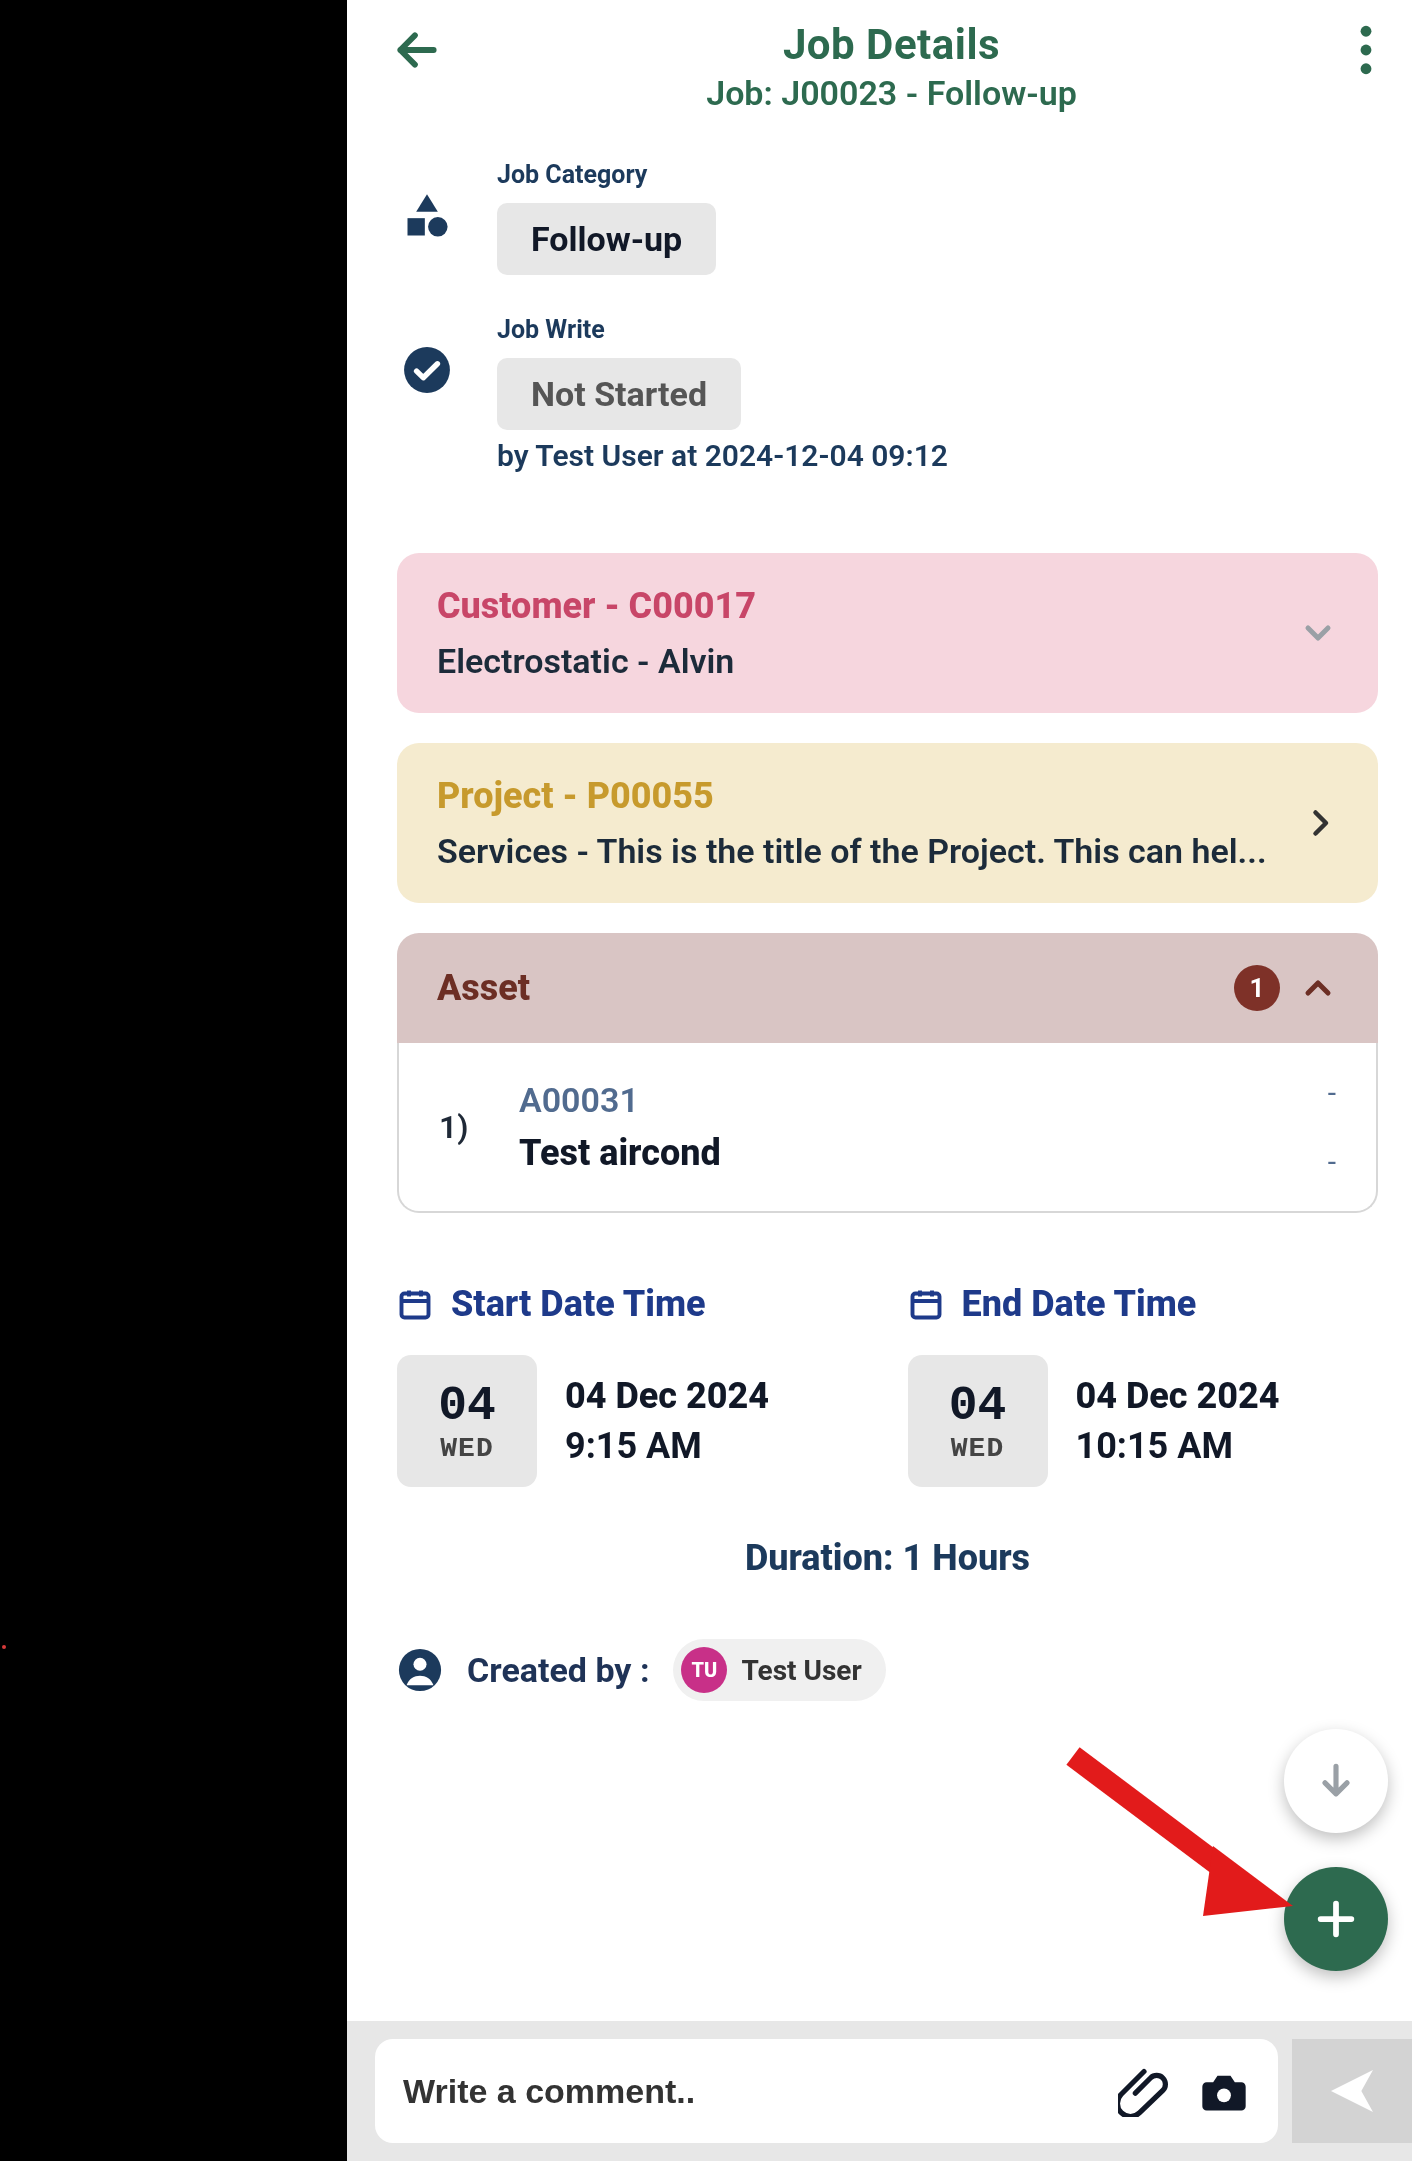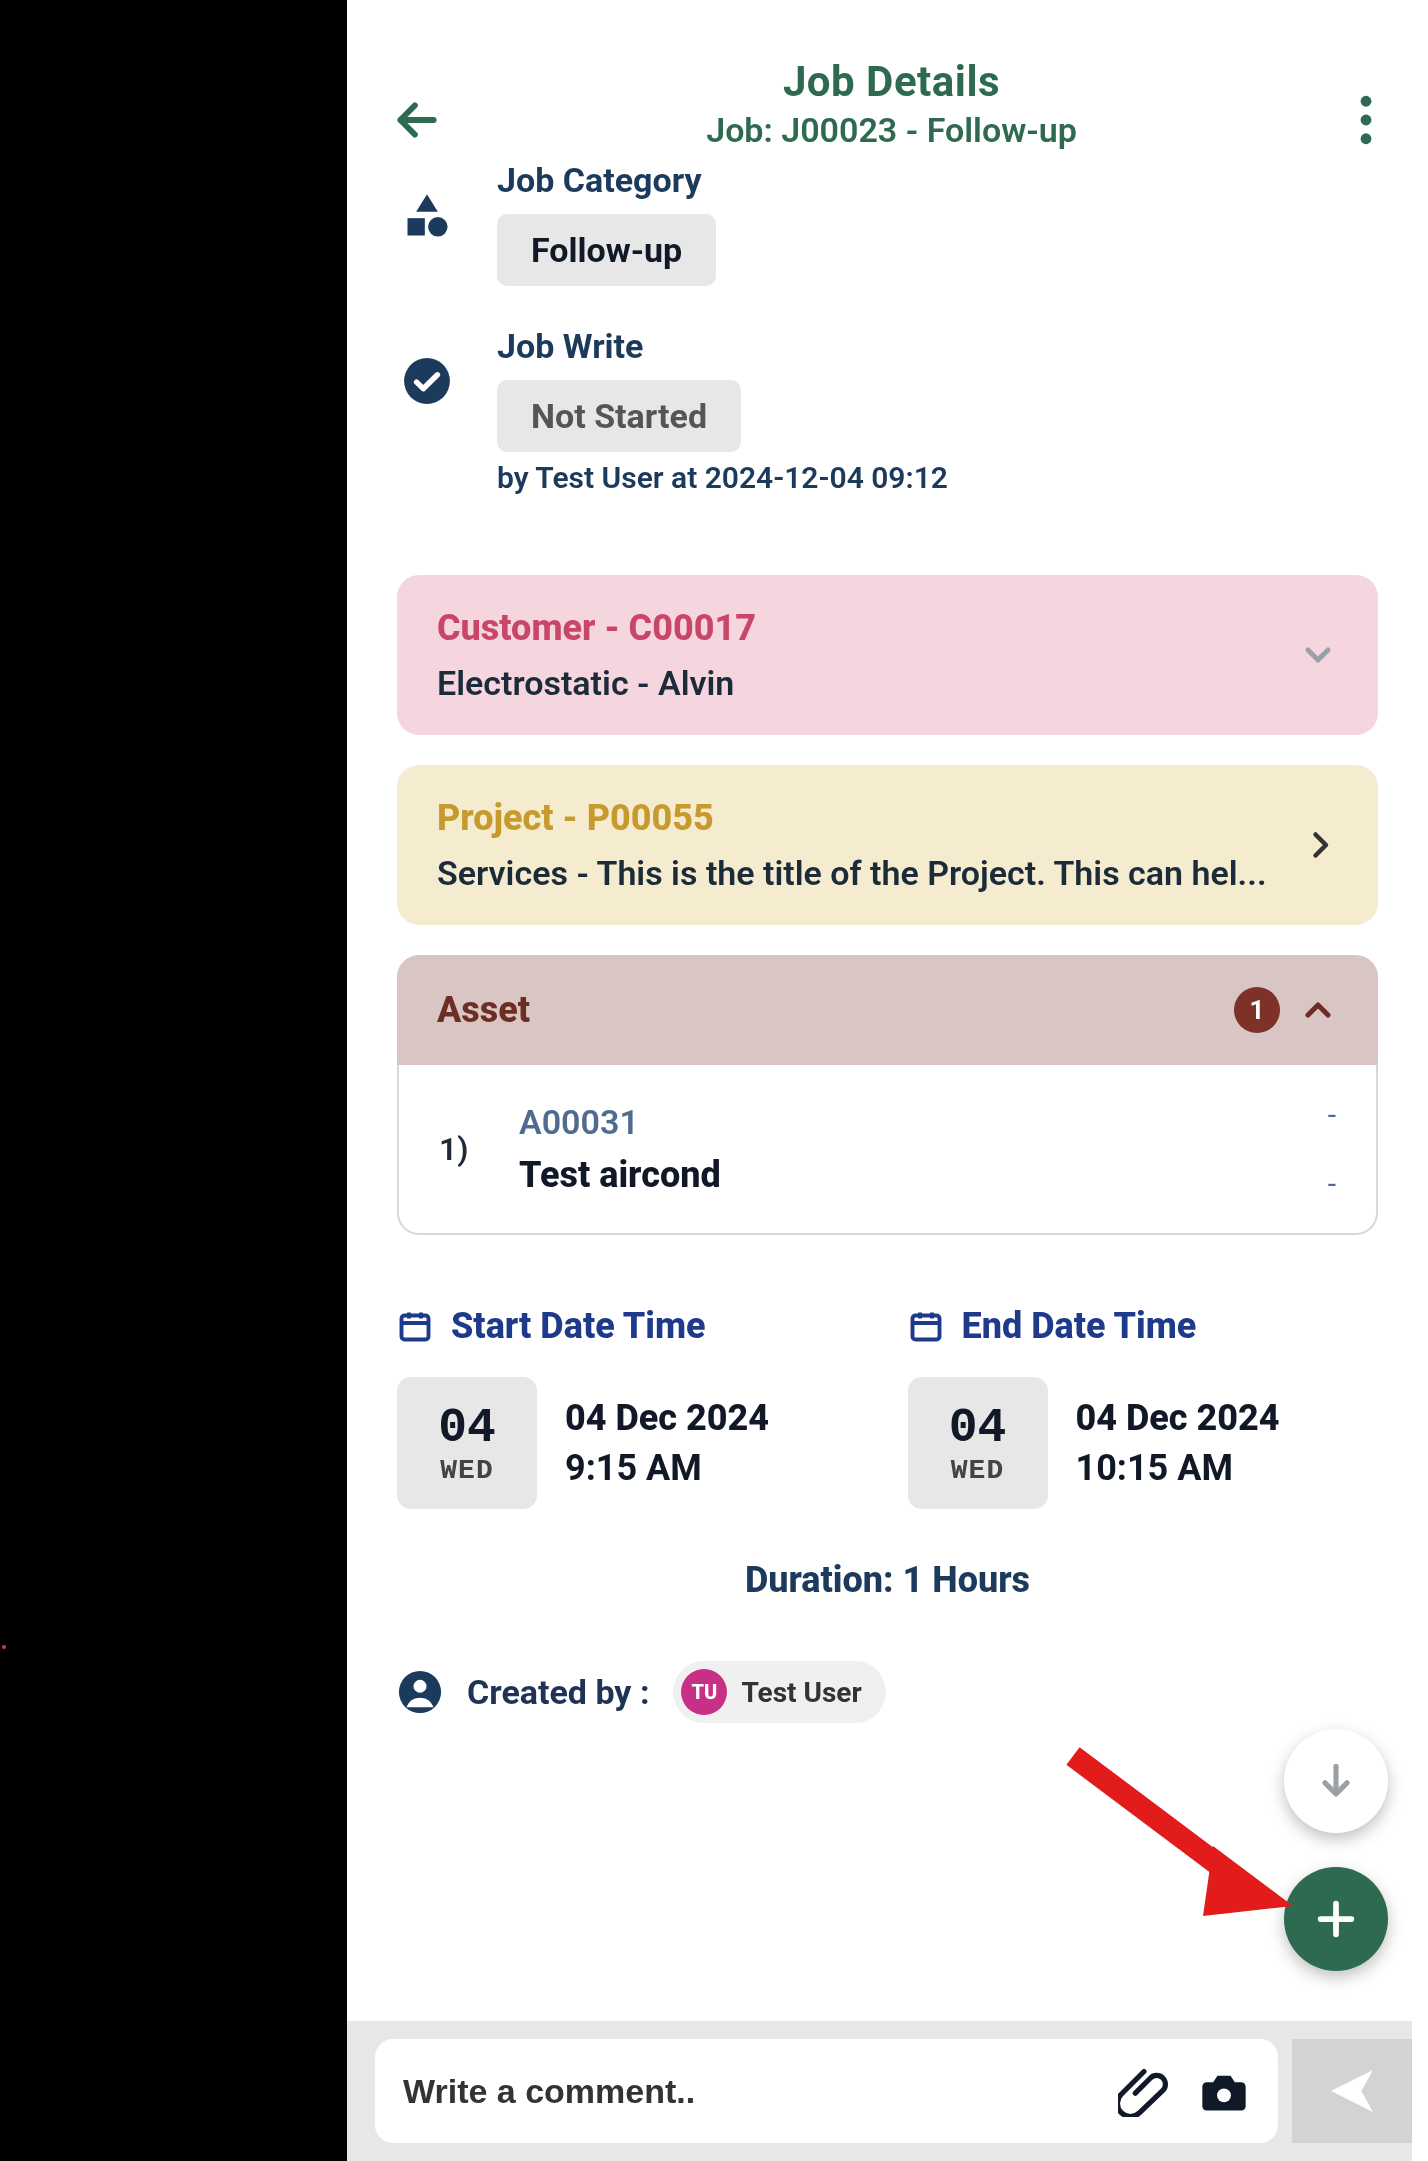--- a/index.html
+++ b/index.html
@@ -3,33 +3,33 @@
 <meta charset="utf-8">
 <style>
   * { box-sizing: border-box; margin: 0; padding: 0; }
   html, body { width: 1428px; height: 2161px; overflow: hidden; font-family: -apple-system, BlinkMacSystemFont, "Segoe UI", Roboto, sans-serif; }
   .root { display: flex; width: 1428px; height: 2161px; background: #ffffff; }
   .left-black { width: 347px; background: #000000; position: relative; }
   .red-dot { position: absolute; left: 2px; top: 1645px; width: 4px; height: 4px; border-radius: 50%; background: #d63939; }
 
   .app { flex: 1; display: flex; flex-direction: column; background: #ffffff; position: relative; }
 
-  .topbar { display: flex; align-items: flex-end; padding: 20px 32px 0 40px; height: 150px; }
+  .topbar { display: flex; align-items: flex-start; padding: 20px 32px 0 40px; height: 150px; }
   .back-btn { width: 60px; height: 60px; display: flex; align-items: center; justify-content: center; cursor: pointer; }
   .title-wrap { flex: 1; text-align: center; }
   .page-title { font-size: 42px; font-weight: 700; color: #2d6a4f; letter-spacing: 0.5px; }
   .page-sub { font-size: 34px; font-weight: 600; color: #2d6a4f; margin-top: 4px; }
   .more-btn { width: 60px; height: 60px; display: flex; align-items: center; justify-content: center; cursor: pointer; }
 
   .content { flex: 1; overflow: hidden; padding: 10px 50px 0 50px; }
 
   .meta-block { display: flex; align-items: flex-start; gap: 40px; margin-bottom: 40px; }
   .meta-icon { width: 60px; display: flex; justify-content: center; margin-top: 30px; }
   .meta-body { flex: 1; }
-  .meta-label { font-size: 34px; font-weight: 700; color: #1c3a5c; margin-bottom: 14px; }
+  .meta-label { font-size: 25px; font-weight: 700; color: #1c3a5c; margin-bottom: 14px; }
   .chip { display: inline-block; background: #e7e7e7; border-radius: 10px; padding: 16px 34px; font-size: 34px; font-weight: 700; color: #111827; }
   .chip-muted { background: #e7e7e7; color: #555; }
   .byline { font-size: 30px; font-weight: 600; color: #1c3a5c; margin-top: 8px; }
 
   .card { border-radius: 22px; padding: 32px 40px; margin-bottom: 30px; display: flex; align-items: center; gap: 20px; }
   .card-body { flex: 1; min-width: 0; }
   .card-customer { background: #f6d6de; }
   .card-project  { background: #f5ebcf; }
   .card-asset    { background: #d9c5c4; border-radius: 22px 22px 0 0; margin-bottom: 0; }
   .card-title { font-size: 36px; font-weight: 800; }

